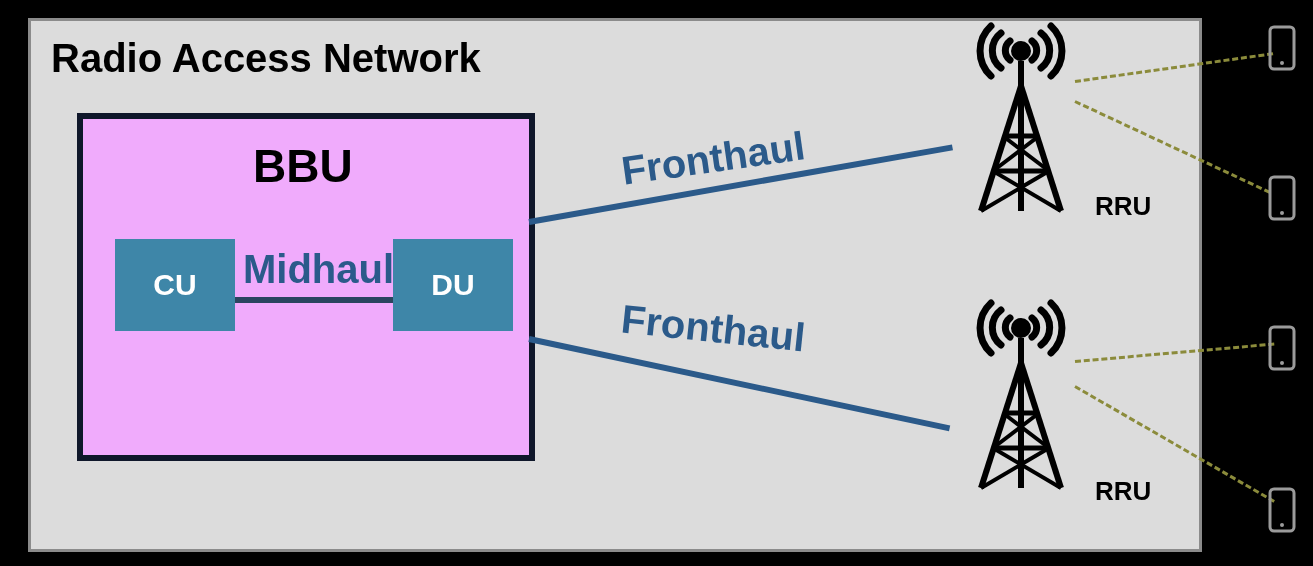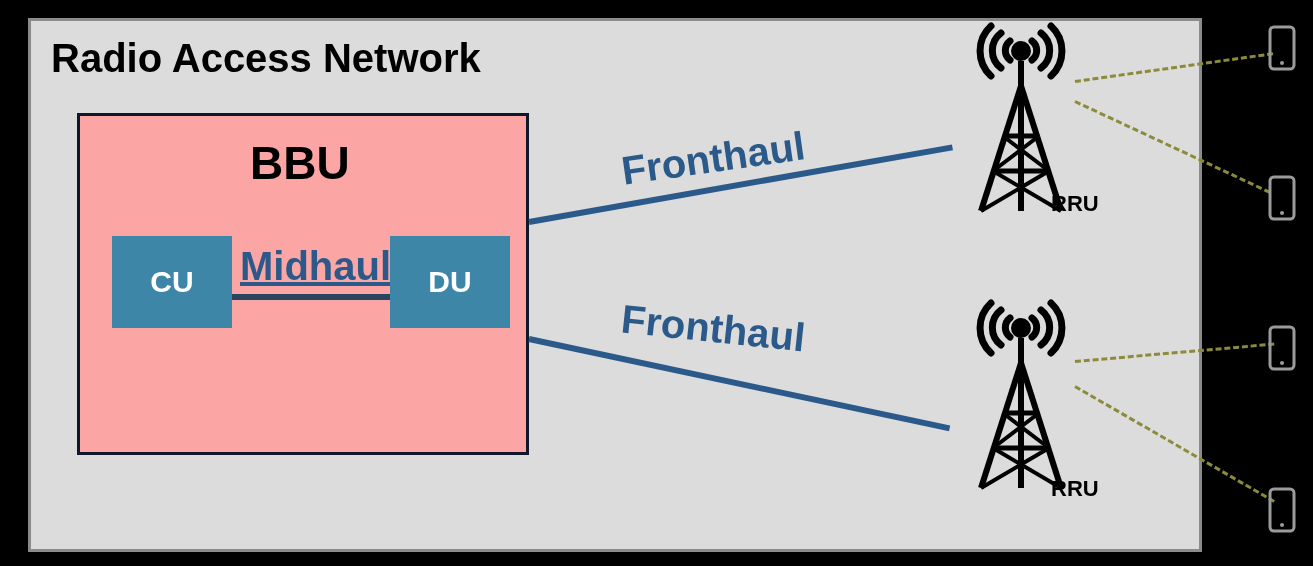--- a/index.html
+++ b/index.html
@@ -27,22 +27,22 @@
       font-size: 40px;
       font-weight: bold;
       color: #000;
     }
     .bbu-box {
       position: absolute;
       left: 46px;
       top: 92px;
       width: 446px;
       height: 336px;
-      background: #fca5a5;
-      border: 3px solid #0f172a;
+      background: #f0abfc;
+      border: 6px solid #0f172a;
     }
     .bbu-title {
       position: absolute;
       left: 170px;
       top: 20px;
       font-size: 46px;
       font-weight: bold;
       color: #000;
     }
     .unit-box {
@@ -73,21 +73,20 @@
       height: 6px;
       background: #2b4560;
     }
     .midhaul-label {
       position: absolute;
       left: 160px;
       top: 128px;
       font-size: 40px;
       font-weight: bold;
       color: #2b5a8a;
-      text-decoration: underline;
     }
     .fronthaul-line {
       position: absolute;
       background: #2b5a8a;
       height: 6px;
       width: 430px;
       transform-origin: left center;
     }
     .fronthaul-1 {
       left: 498px;
@@ -123,23 +122,24 @@
     .tower-1 {
       left: 920px;
       top: -5px;
     }
     .tower-2 {
       left: 920px;
       top: 272px;
     }
     .rru-label {
       position: absolute;
-      font-size: 22px;
+      font-size: 26px;
       font-weight: bold;
       color: #000;
+      margin-left: 44px;
     }
     .rru-1 {
       left: 1020px;
       top: 170px;
     }
     .rru-2 {
       left: 1020px;
       top: 455px;
     }
     .device {

